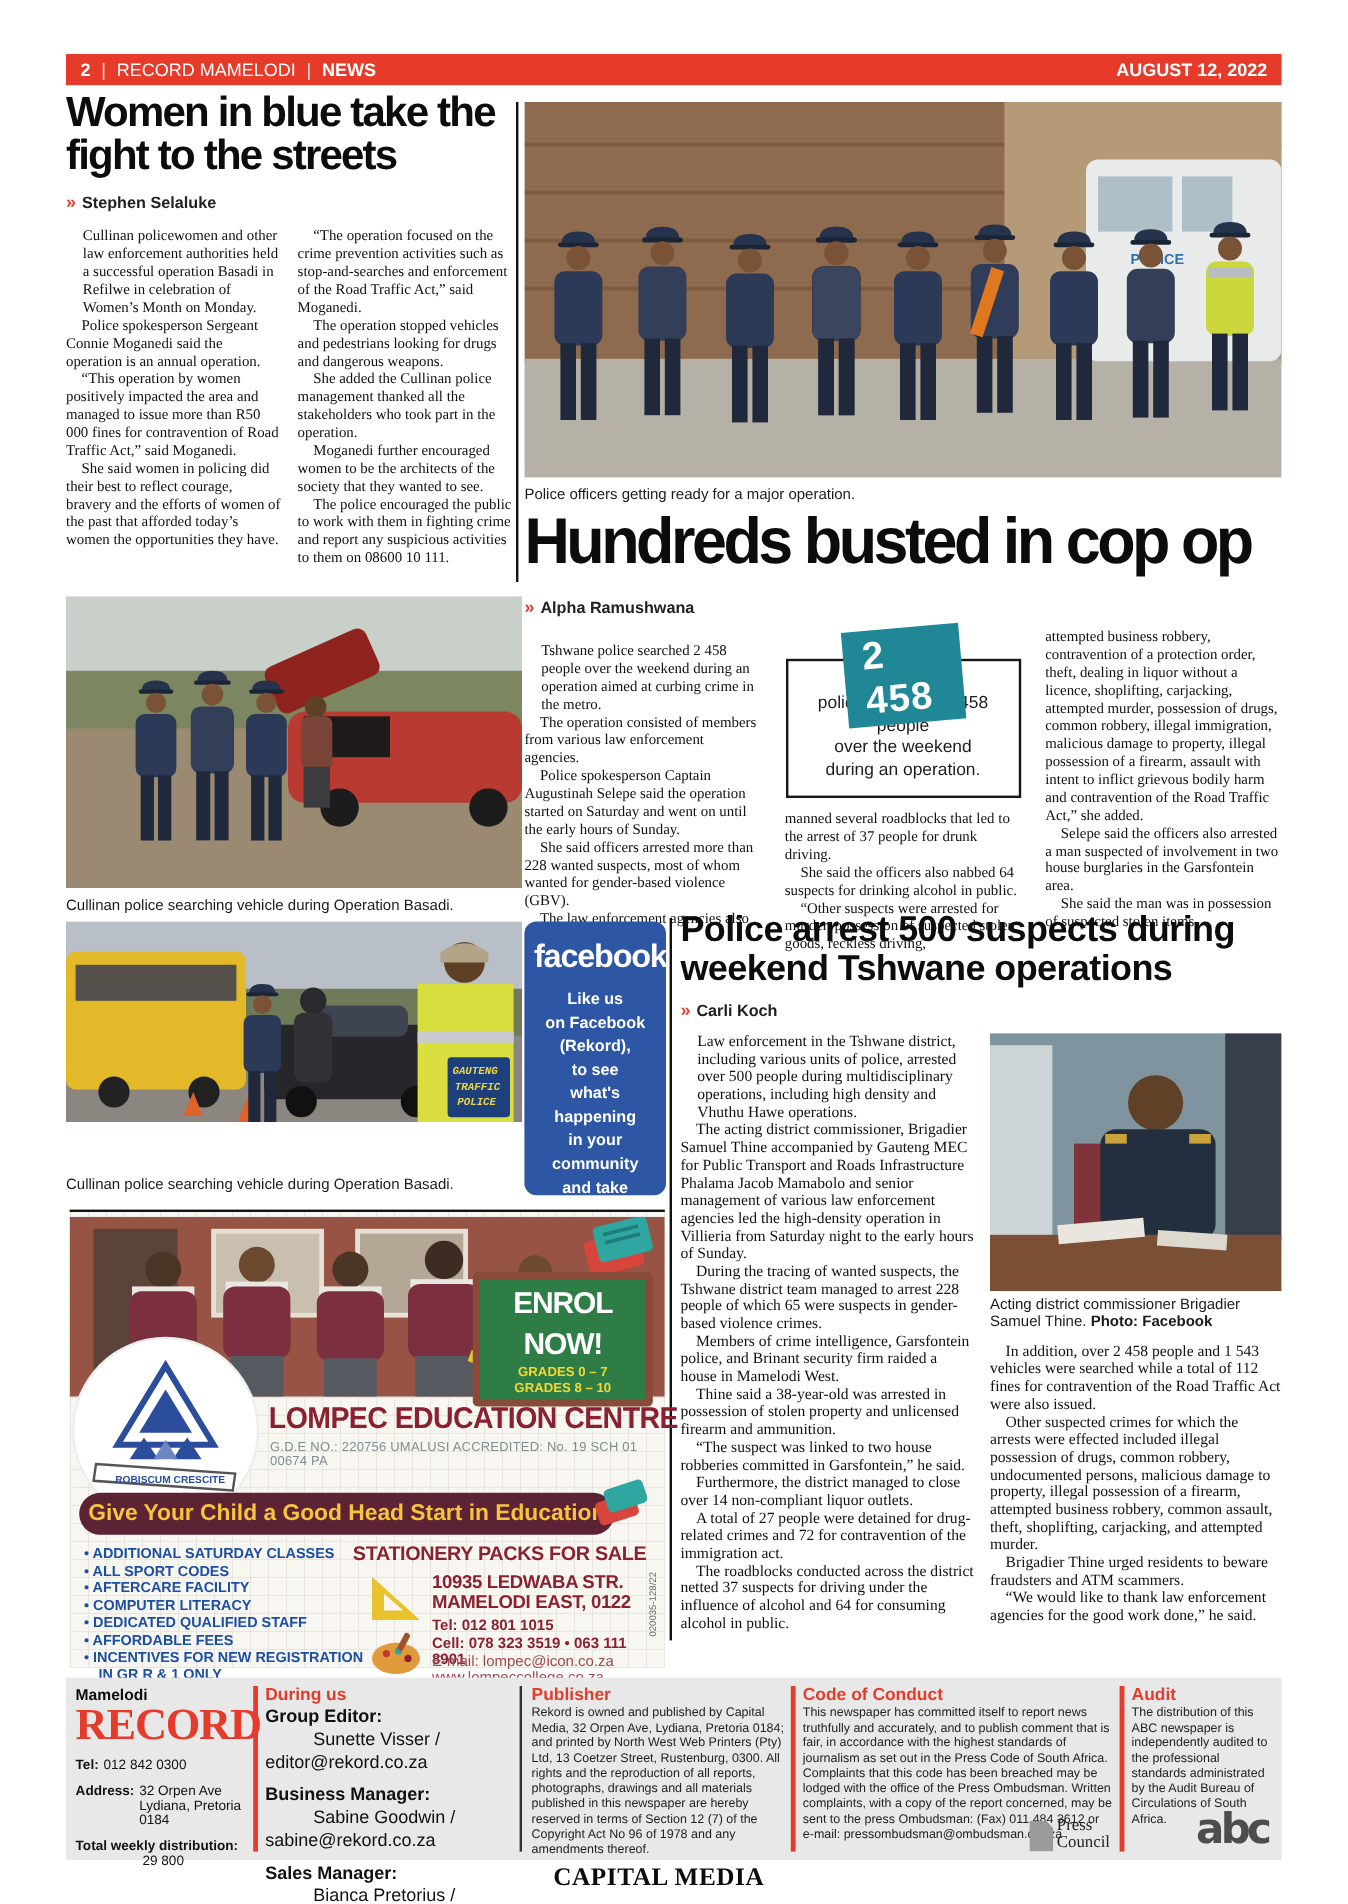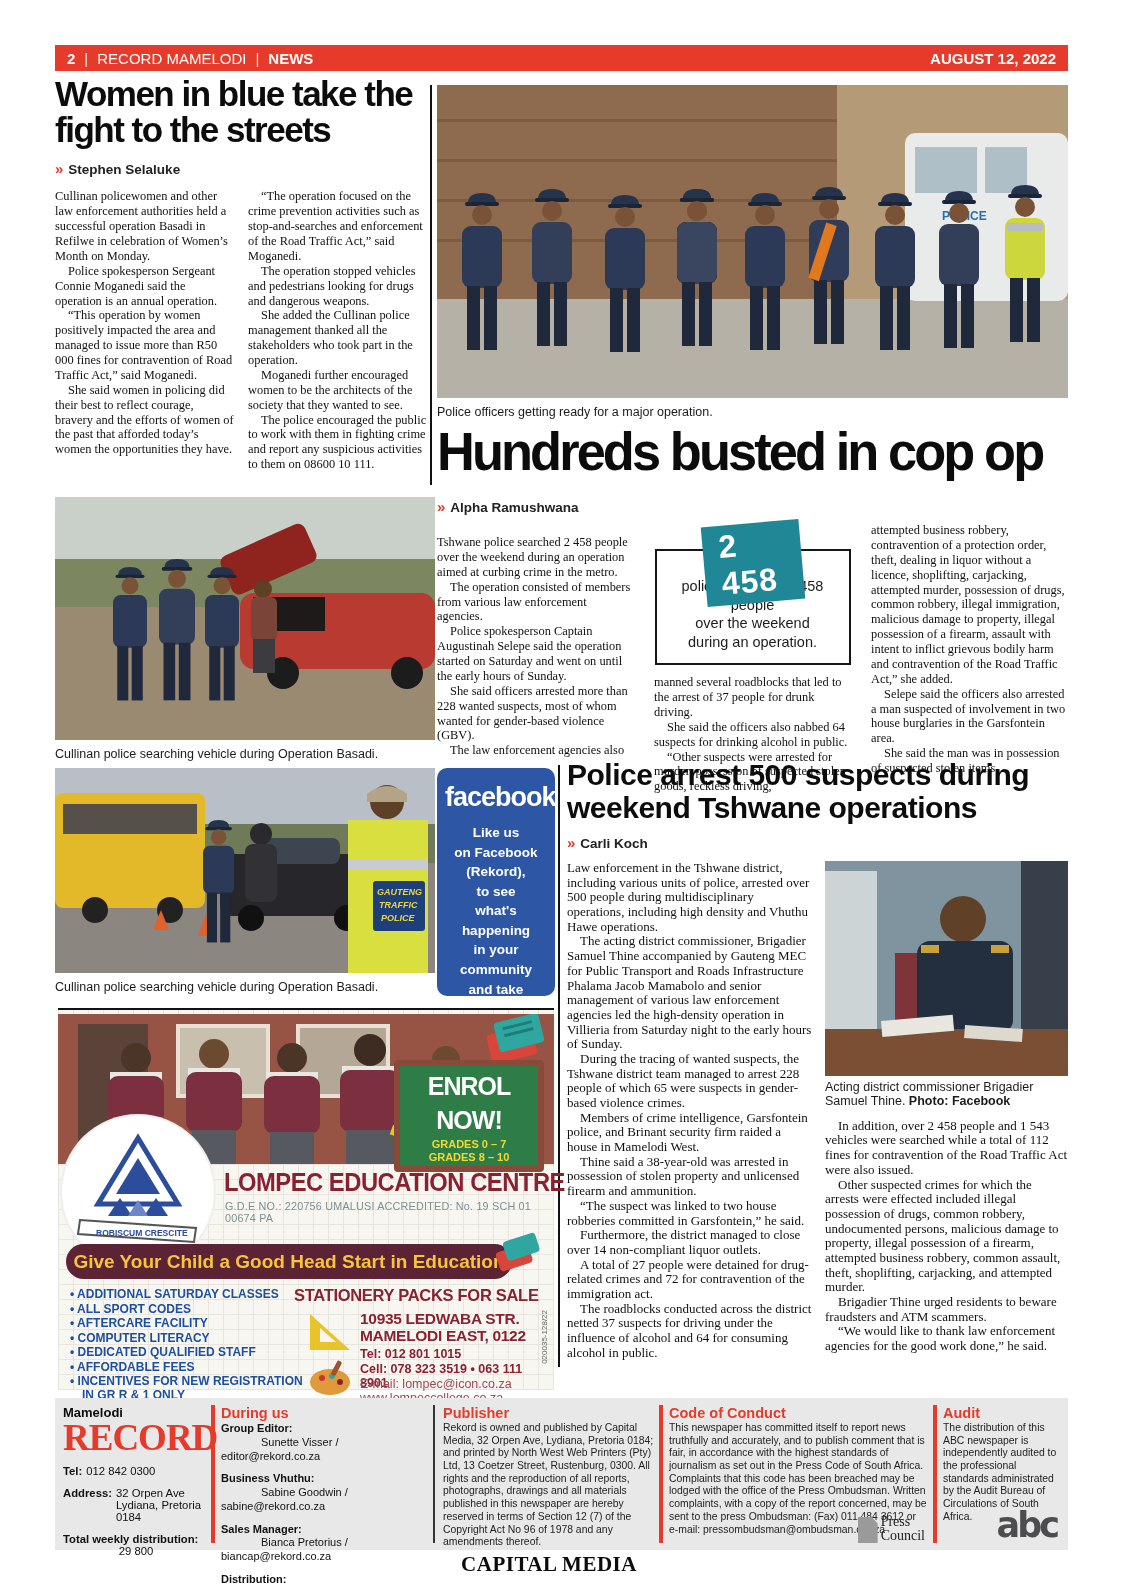--- a/index.html
+++ b/index.html
@@ -17,21 +17,21 @@
 
   
   .hl{font-weight:bold;color:#0c0c0c;margin:0;}
   .hl1{font-size:35px;line-height:1.02;letter-spacing:-1.5px;}
   .hl2{font-size:54px;letter-spacing:-3px;transform:scaleX(.97);transform-origin:left;white-space:nowrap;}
   .hl3{font-size:30px;line-height:1.1;letter-spacing:-.5px;}
   .byline{display:flex;align-items:baseline;gap:7px;font-size:13.5px;font-weight:bold;color:#222;}
   .chev{color:#e63b2b;font-size:15px;font-weight:bold;letter-spacing:-2px;}
   .bcol{font-family:"Liberation Serif","DejaVu Serif",serif;font-size:12.4px;line-height:1.2;color:#101010;}
   .bcol p{margin:0;text-indent:13px;}
-  .bcol.first p:first-child{text-indent:0;}
+  .bcol.first p:first-child{text-indent:0;margin-left:14px;}
   .bcol.cont p:first-child{text-indent:0;}
   .cap{font-size:12.5px;color:#1b1b1b;margin-top:4px;line-height:1.15;}
   .ph{background:#d8d8d4;overflow:hidden;}
   .ph svg{display:block;}
   .vrule{background:#111;width:2px;}
 
   
   .a2cols{display:flex;gap:20px;}
   .a2cols .colwrap{width:197px;}
   .co{position:relative;width:196px;margin:26px auto 10px;}
@@ -85,21 +85,21 @@
   .fdarkbar{position:absolute;top:7px;bottom:7px;width:2px;background:#333;}
   .fh{color:#e63b2b;font-weight:bold;font-size:14.5px;margin:0 0 1px 0;}
   .ftext{font-size:10.4px;line-height:1.22;color:#222;}
   .masthead .m1{font-weight:bold;font-size:13px;color:#0c0c0c;}
   .masthead .m2{font-family:"Liberation Serif","DejaVu Serif",serif;font-weight:bold;font-size:37px;
                 color:#e63b2b;letter-spacing:-1px;line-height:.95;}
   .mrow{font-size:11.3px;margin-top:10px;display:flex;gap:4px;}
   .mrow .lab{font-weight:bold;white-space:nowrap;}
   .mrow .val{white-space:pre-line;}
   .mcenter{text-align:center;font-size:11.3px;}
-  .centry{margin-bottom:9px;font-size:11px;line-height:1.25;}
+  .centry{margin-bottom:9px;font-size:15px;line-height:1.25;}
   .centry .lab{font-weight:bold;display:block;}
   .centry .val{white-space:pre-line;margin-left:40px;}
   .capmedia{font-family:"Liberation Serif","DejaVu Serif",serif;font-weight:bold;font-size:21px;
             text-align:center;margin-top:3px;letter-spacing:.5px;color:#0b0b0b;}
   .pclogo{position:absolute;right:2px;bottom:0;display:flex;align-items:flex-end;gap:3px;}
   .pcpage{width:20px;height:26px;background:#9a9a9a;clip-path:polygon(0 0,70% 0,100% 25%,100% 100%,0 100%);}
   .pctext{font-family:"Liberation Serif","DejaVu Serif",serif;font-size:14px;line-height:1;color:#222;}
   .abclogo{position:absolute;right:4px;bottom:-2px;font-weight:bold;font-size:35px;color:#4d4d4f;
            letter-spacing:-3px;font-family:"DejaVu Sans",sans-serif;}
 </style>
@@ -239,21 +239,21 @@
       <use href="#fig-cop" transform="translate(58,70) scale(0.85)" fill="#2c3a57"></use>
       <use href="#fig-cop" transform="translate(104,62) scale(0.9)" fill="#333f58"></use>
       <use href="#fig-cop" transform="translate(150,70) scale(0.85)" fill="#2c3a57"></use>
       <circle cx="208" cy="92" r="9" fill="#5d4026"></circle>
       <rect x="196" y="100" width="26" height="44" rx="6" fill="#7a4538"></rect>
       <rect x="198" y="142" width="22" height="34" fill="#3c3c40"></rect>
     </svg>
   </div>
   <div class="abs cap" style="left:55px;top:743px;width:380px;">Cullinan police searching vehicle during Operation Basadi.</div>
 
-  <div class="abs ph" style="left:55px;top:768px;width:380px;height:205px;">
+  <div class="abs ph" style="left:55px;top:768px;width:380px;height:167px;font-family:Liberation Mono, monospace;">
     <svg viewBox="0 0 380 205" width="380" height="205">
       <rect width="380" height="95" fill="#b8bfc6"></rect>
       <rect y="56" width="380" height="42" fill="#6e7a58"></rect>
       <rect y="95" width="380" height="110" fill="#8b8780"></rect>
       <rect x="0" y="25" width="150" height="115" rx="8" fill="#e3b92a"></rect>
       <rect x="8" y="36" width="134" height="30" fill="#55504a"></rect>
       <circle cx="40" cy="142" r="13" fill="#222"></circle>
         <circle cx="115" cy="142" r="13" fill="#222"></circle>
       <path d="M98,162 L106,142 L114,162 Z" fill="#e0622a"></path>
       <path d="M143,168 L151,146 L159,168 Z" fill="#e0622a"></path>
@@ -470,21 +470,21 @@
 
     <div class="fredbar" style="left:156px;"></div>
 
     <div class="fsec" style="left:166px;width:208px;">
       <div class="fh">During us</div>
       <div class="centry">
         <span class="lab">Group Editor:</span>
         <span class="val">Sunette Visser / editor@rekord.co.za</span>
       </div>
       <div class="centry">
-        <span class="lab">Business Vhuthu:</span>
+        <span class="lab">Business Manager:</span>
         <span class="val">Sabine Goodwin / sabine@rekord.co.za</span>
       </div>
       <div class="centry">
         <span class="lab">Sales Manager:</span>
         <span class="val">Bianca Pretorius / biancap@rekord.co.za</span>
       </div>
       <div class="centry">
         <span class="lab">Distribution:</span>
         <span class="val">distribution@rekord.co.za
 012 804 4011</span>

